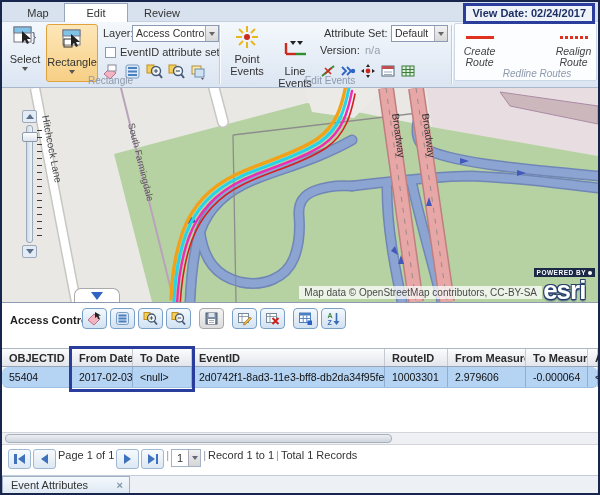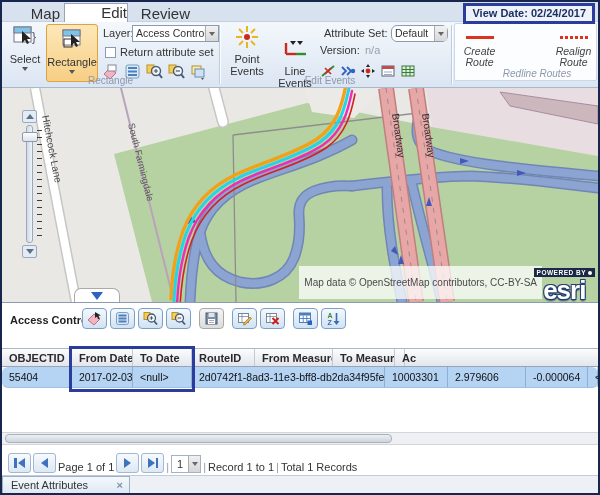--- a/index.html
+++ b/index.html
@@ -7,21 +7,21 @@
   .screen {
     position: relative; width: 600px; height: 495px;
     border: 2px solid #18254c; background: #fff;
     font-family: "Liberation Sans", sans-serif; overflow: hidden;
     color:#333;
   }
   .abs { position: absolute; }
 
   
   .tabbar { position:absolute; left:0; top:0; right:0; height:20px; background:#d8e2ef; border-bottom:1px solid #c4d0e0; }
-  .tab { position:absolute; top:3px; height:17px; line-height:17px; text-align:right; font-size:15px; color:#333; cursor:default; }
+  .tab { position:absolute; top:3px; height:17px; line-height:17px; text-align:center; font-size:11px; color:#333; cursor:default; }
   .tab.active { top:1px; height:20px; line-height:18px; background:#fff; border:1px solid #97a6ba; border-bottom:none; }
   .viewdate { position:absolute; top:1px; right:3px; height:21px; line-height:15px; padding:0 6px;
     border:3px solid #2a3c9c; background:#eef3fa; font-size:11px; font-weight:bold; color:#1d2f63; z-index:9; }
 
   
   .ribbon { position:absolute; left:0; top:20px; width:100%; height:66px;
     background:linear-gradient(#f4f8fc,#dbe5f2); border-bottom:1px solid #a9b8cc; }
   .rdivider { position:absolute; top:3px; bottom:3px; width:0; border-left:1px solid #bfccdd; border-right:1px solid #fbfcfe; }
   .bigbtn { position:absolute; text-align:center; font-size:11px; color:#333; line-height:12px; }
   .bigbtn .ic { margin:0 auto 1px; }
@@ -37,21 +37,21 @@
   .iconrow { position:absolute; display:flex; gap:5px; }
   .redpanel { position:absolute; left:452px; top:1px; width:143px; height:58px; background:#fcfdff; border:1px solid #ccd8e8; border-radius:2px;font-style:italic; }
   .redbtn { position:absolute; top:2px; width:45px; height:44px; text-align:center; font-size:10.5px; line-height:11px; color:#444; }
   .redline-ic { height:14px; display:flex; align-items:center; justify-content:center; gap:2px; margin-top:4px; margin-bottom:2px; }
   .rl-bar { height:3px; background:#e03020; }
   .rl-dot { width:3px; height:3px; background:#e03020; }
 
   
   .map { position:absolute; left:0; top:86px; width:596px; height:214px; background:#e9e8e5; overflow:hidden; }
   .map svg { position:absolute; left:0; top:0; }
-  .attribution { position:absolute; right:56px; bottom:3px; background:rgba(255,255,255,.74); padding:11px 5px; font-size:10px; color:#4a4a4a; white-space:nowrap; }
+  .attribution { position:absolute; right:56px; bottom:3px; background:rgba(255,255,255,.74); padding:1px 5px; font-size:10px; color:#4a4a4a; white-space:nowrap; }
   .esriwrap { position:absolute; right:3px; bottom:1px; text-align:center; }
   .poweredby { display:inline-flex; align-items:center; gap:2px; background:#1b2947; color:#fff; font-size:6.5px; letter-spacing:.5px; padding:1px 3px; font-weight:bold; }
   .poweredby .dot { width:4px; height:4px; border-radius:50%; background:#fff; }
   .esri { font-size:26px; font-weight:bold; color:#fff; line-height:22px; letter-spacing:-1px;
     text-shadow:-1px -1px 0 #27406e,1px -1px 0 #27406e,-1px 1px 0 #27406e,1px 1px 0 #27406e,0 2px 2px #27406e; }
   .zoomslider { position:absolute; left:18px; top:22px; width:40px; height:150px; }
   .zs-btn { position:absolute; left:2px; width:15px; height:13px; background:#e4ebf4; border:1px solid #9aa9bc; border-radius:2px; display:flex; align-items:center; justify-content:center; }
   .zs-btn i { width:0; height:0; border-left:4px solid transparent; border-right:4px solid transparent; }
   .zs-btn.up { top:0; } .zs-btn.up i { border-bottom:5px solid #5a718c; }
   .zs-btn.down { top:135px; } .zs-btn.down i { border-top:5px solid #5a718c; }
@@ -75,21 +75,21 @@
   .gridhead .c { border-right:1px solid #c3cad4; padding:3px 0 0 7px; white-space:nowrap; overflow:hidden; }
   .gridrow { display:flex; height:21px; background:#b5d3f3; border-bottom:1px solid #9fc0e4; color:#111;border-radius:6px; }
   .gridrow .c { border-right:1px solid rgba(90,120,160,.4); padding:4px 0 0 7px; white-space:nowrap; overflow:hidden; }
   .c0{width:70px}.c1{width:61px}.c2{width:59px}.c3{width:193px}.c4{width:63px}.c5{width:78px}.c6{width:62px}
   .c7{width:10px; overflow:visible !important;}
   .bluebox { position:absolute; left:67px; top:43px; width:126px; height:46px; border:3px solid #2a3c9c; pointer-events:none; }
 
   .hscroll { position:absolute; left:0; top:129px; width:596px; height:13px; background:#eef0f3; border-top:1px solid #d2d6dc; border-bottom:1px solid #d2d6dc; }
   .hthumb { position:absolute; left:3px; top:1px; width:387px; height:9px; border:1px solid #a8b0ba; border-radius:4px; background:linear-gradient(#eceff2,#ced5dd); }
 
-  .pager { position:absolute; left:6px; top:146px; height:24px; display:flex; align-items:flex-end; gap:2px; font-size:11px; color:#333; }
+  .pager { position:absolute; left:6px; top:146px; height:24px; display:flex; align-items:flex-start; gap:2px; font-size:11px; color:#333; }
   .pgbtn { width:23px; height:20px; border:1px solid #9fb8d4; border-radius:3px; background:linear-gradient(#f7fafd,#dce8f4); display:flex; align-items:center; justify-content:center; gap:1px; }
   .tri-l { width:0;height:0;border-top:5px solid transparent;border-bottom:5px solid transparent;border-right:7px solid #3e72bd; }
   .tri-r { width:0;height:0;border-top:5px solid transparent;border-bottom:5px solid transparent;border-left:7px solid #3e72bd; }
   .pgbar { width:2.5px; height:10px; background:#3e72bd; }
   .sep { color:#99a; }
   .pgdd { width:30px; height:18px; border:1px solid #a3b2c4; background:#fff; display:flex; }
   .pgdd .v { flex:1; text-align:center; line-height:16px; font-size:11px; }
   .pgdd .a { width:12px; background:linear-gradient(#f0f0f0,#d6d6d6); border-left:1px solid #aab; display:flex; align-items:center; justify-content:center; }
   .pgdd .a i { width:0;height:0;border-left:3px solid transparent;border-right:3px solid transparent;border-top:4px solid #667; }
 
@@ -132,21 +132,21 @@
       <div class="caret"></div>
     </div>
     <span class="rlabel abs" style="left:101px;top:5px;">Layer:</span>
     <div class="dropdown" style="left:130px;top:3px;width:87px;">
       <span class="val">Access Control</span>
       <span class="arrow">
           <i></i>
         </span>
     </div>
     <div class="checkbox" style="left:103px;top:25px;"></div>
-    <span class="rlabel abs" style="left:118px;top:24px;">Return attribute set</span>
+    <span class="rlabel abs" style="left:118px;top:24px;">EventID attribute set</span>
     <div class="iconrow" style="left:100px;top:41px;">
       <svg width="17" height="17" viewBox="0 0 17 17">
         <path d="M2 11 L8 5 L14 10 L8 16 Z" fill="#f2b4c2" stroke="#bb7088"></path>
         <rect x="6" y="2" width="8" height="6" fill="#fdfdfd" stroke="#889"></rect>
       </svg>
       <svg width="17" height="17" viewBox="0 0 17 17">
         <rect x="2" y="2" width="13" height="13" rx="2" fill="#dce9f6" stroke="#7a9cc0"></rect>
         <rect x="4" y="4" width="9" height="2" fill="#4a7fc0"></rect>
           <rect x="4" y="7.5" width="9" height="2" fill="#4a7fc0"></rect>
           <rect x="4" y="11" width="9" height="2" fill="#4a7fc0"></rect>
@@ -186,21 +186,21 @@
       <svg class="ic" width="26" height="26" viewBox="0 0 26 26">
         <path d="M4 7 V18" stroke="#cc2a1e" stroke-width="2.4"></path>
         <path d="M4 18 H14" stroke="#cc2a1e" stroke-width="2.4"></path>
         <path d="M14 18 H24" stroke="#2f8f2f" stroke-width="2.4"></path>
         <path d="M8 5 l3 4 3 -4 z" fill="#222"></path>
         <path d="M15 5 l3 4 3 -4 z" fill="#222"></path>
       </svg>
       <div>Line Events</div>
     </div>
     <span class="rlabel abs" style="left:322px;top:5px;">Attribute Set:</span>
-    <div class="dropdown" style="left:389px;top:3px;width:57px;border-radius:6px;">
+    <div class="dropdown" style="left:389px;top:3px;width:57px;">
       <span class="val">Default</span>
       <span class="arrow">
           <i></i>
         </span>
     </div>
     <span class="rlabel abs" style="left:318px;top:22px;">Version:</span>
     <span class="rlabel abs" style="left:363px;top:22px;color:#97a1ad;">n/a</span>
     <div class="iconrow" style="left:318px;top:41px;gap:4px;">
       <svg width="16" height="16" viewBox="0 0 16 16">
         <path d="M2 13 L14 3" stroke="#3a8a3a" stroke-width="2"></path>
@@ -416,20 +416,21 @@
           <path d="M7.5 10 l3 4 3 -4 z" fill="#3a6ab0"></path>
         </svg>
       </div>
     </div>
 
     <div class="grid">
       <div class="gridhead">
         <div class="c c0">OBJECTID</div>
         <div class="c c1">From Date</div>
         <div class="c c2">To Date</div>
+        <div class="c c3">EventID</div>
         <div class="c c4">RouteID</div>
         <div class="c c5">From Measure</div>
         <div class="c c6">To Measure</div>
         <div class="c c7">Ac</div>
       </div>
       <div class="gridrow">
         <div class="c c0">55404</div>
         <div class="c c1">2017-02-03</div>
         <div class="c c2">&lt;null&gt;</div>
         <div class="c c3">2d0742f1-8ad3-11e3-bff8-db2da34f95fe</div>

